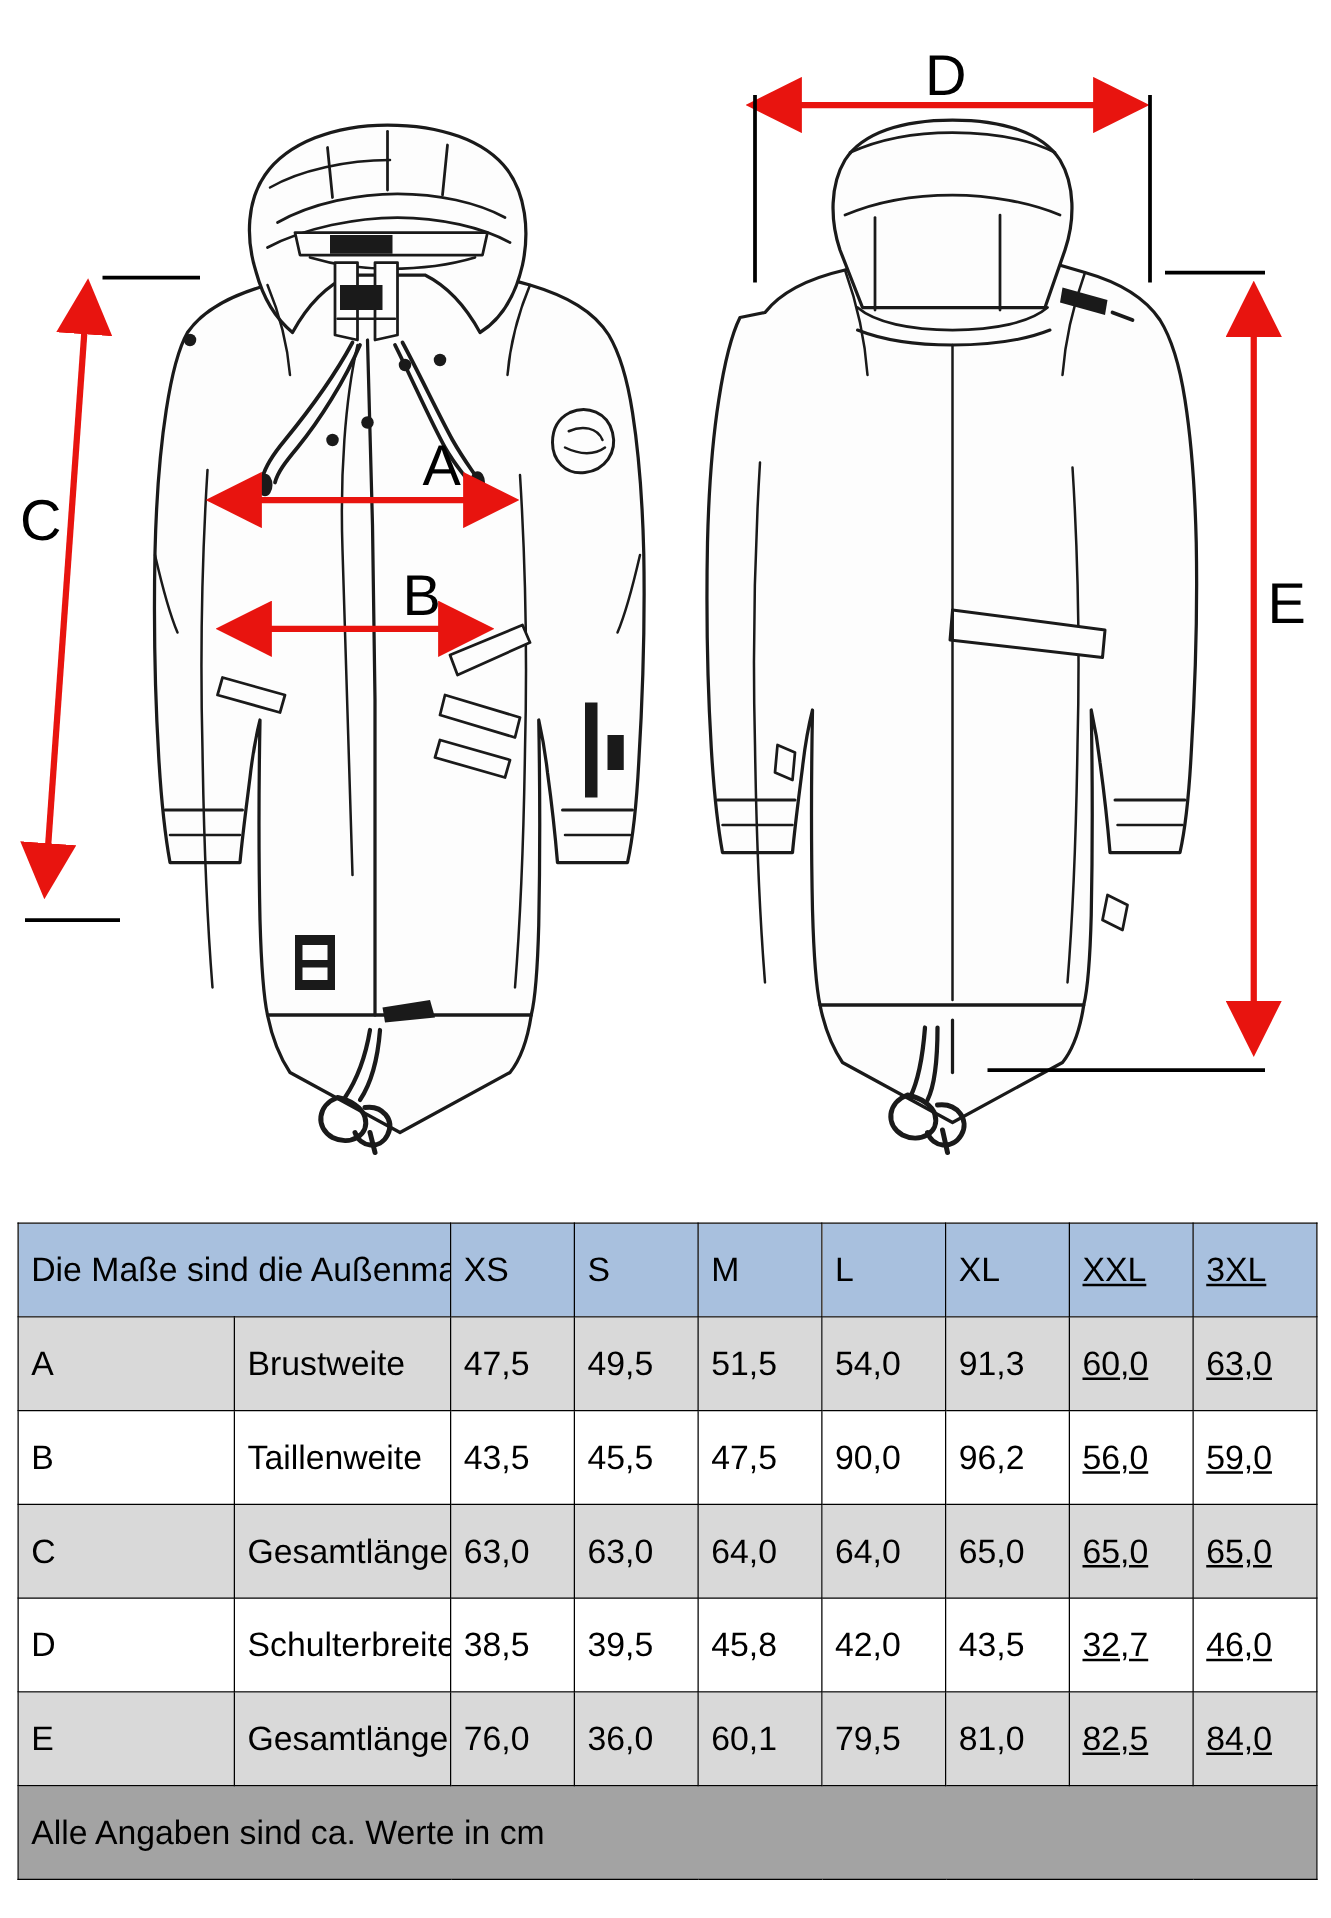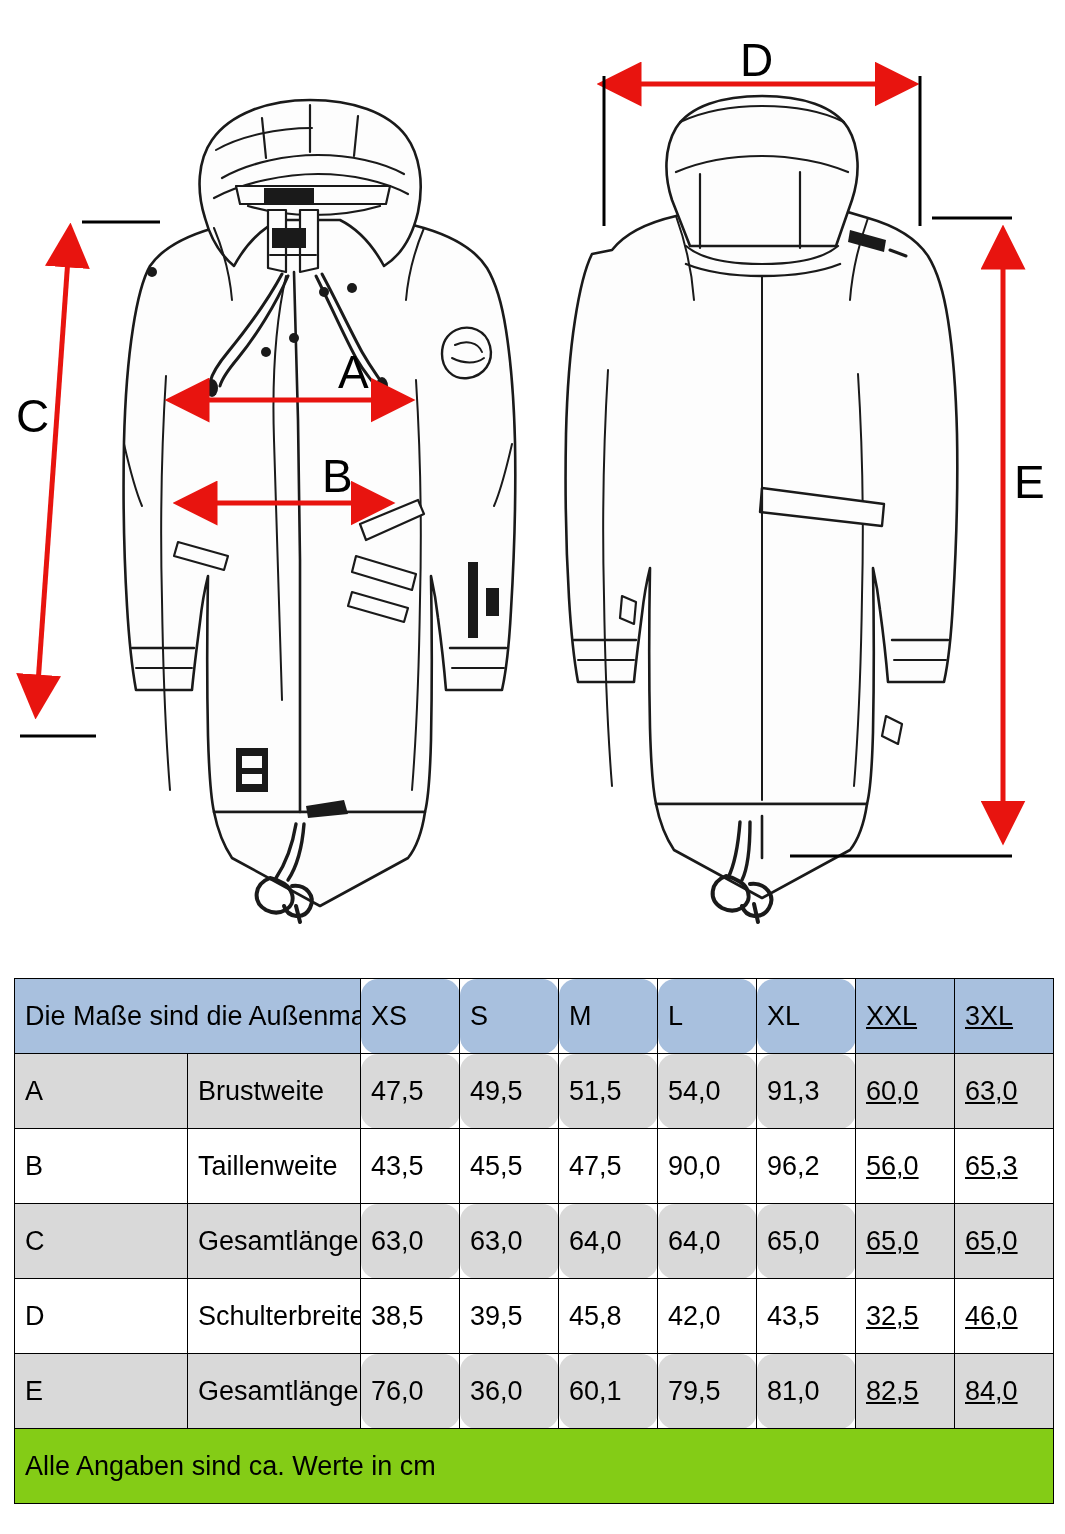--- a/index.html
+++ b/index.html
@@ -61,27 +61,27 @@
     background: #a8c0de;
     font-size: 27px;
   }
   .row-alt td {
     background: #d9d9d9;
   }
   .row-plain td {
     background: #ffffff;
   }
   .footer-row td {
-    background: #84cc16;
+    background: #a3a3a3;
     font-size: 27px;
     height: 76px;
   }
   .col-letter { width: 68px; text-align: left; padding-left: 14px; }
   .col-name   { width: 424px; padding-left: 18px; }
-  .col-size   { width: 78px; padding-left: 10px; border-radius: 17px; }
+  .col-size   { width: 78px; padding-left: 10px; }
   .col-size-wide { width: 78px; padding-left: 10px; text-decoration: underline; }
   .head-title { padding-left: 14px; }
 </style>
 </head>
 <body>
 
 <div class="page">
 
   <div class="illustration">
     <svg width="1065" height="975" viewBox="0 0 1065 975" xmlns="http://www.w3.org/2000/svg">
@@ -336,21 +336,21 @@
 
         <tr class="row-plain">
           <td class="col-letter">B</td>
           <td class="col-name">Taillenweite</td>
           <td class="col-size">43,5</td>
           <td class="col-size">45,5</td>
           <td class="col-size">47,5</td>
           <td class="col-size">90,0</td>
           <td class="col-size">96,2</td>
           <td class="col-size-wide">56,0</td>
-          <td class="col-size-wide">65,3</td>
+          <td class="col-size-wide">59,0</td>
         </tr>
 
         <tr class="row-alt">
           <td class="col-letter">C</td>
           <td class="col-name">Gesamtlänge</td>
           <td class="col-size">63,0</td>
           <td class="col-size">63,0</td>
           <td class="col-size">64,0</td>
           <td class="col-size">64,0</td>
           <td class="col-size">65,0</td>
@@ -359,21 +359,21 @@
         </tr>
 
         <tr class="row-plain">
           <td class="col-letter">D</td>
           <td class="col-name">Schulterbreite</td>
           <td class="col-size">38,5</td>
           <td class="col-size">39,5</td>
           <td class="col-size">45,8</td>
           <td class="col-size">42,0</td>
           <td class="col-size">43,5</td>
-          <td class="col-size-wide">32,5</td>
+          <td class="col-size-wide">32,7</td>
           <td class="col-size-wide">46,0</td>
         </tr>
 
         <tr class="row-alt">
           <td class="col-letter">E</td>
           <td class="col-name">Gesamtlänge</td>
           <td class="col-size">76,0</td>
           <td class="col-size">36,0</td>
           <td class="col-size">60,1</td>
           <td class="col-size">79,5</td>

